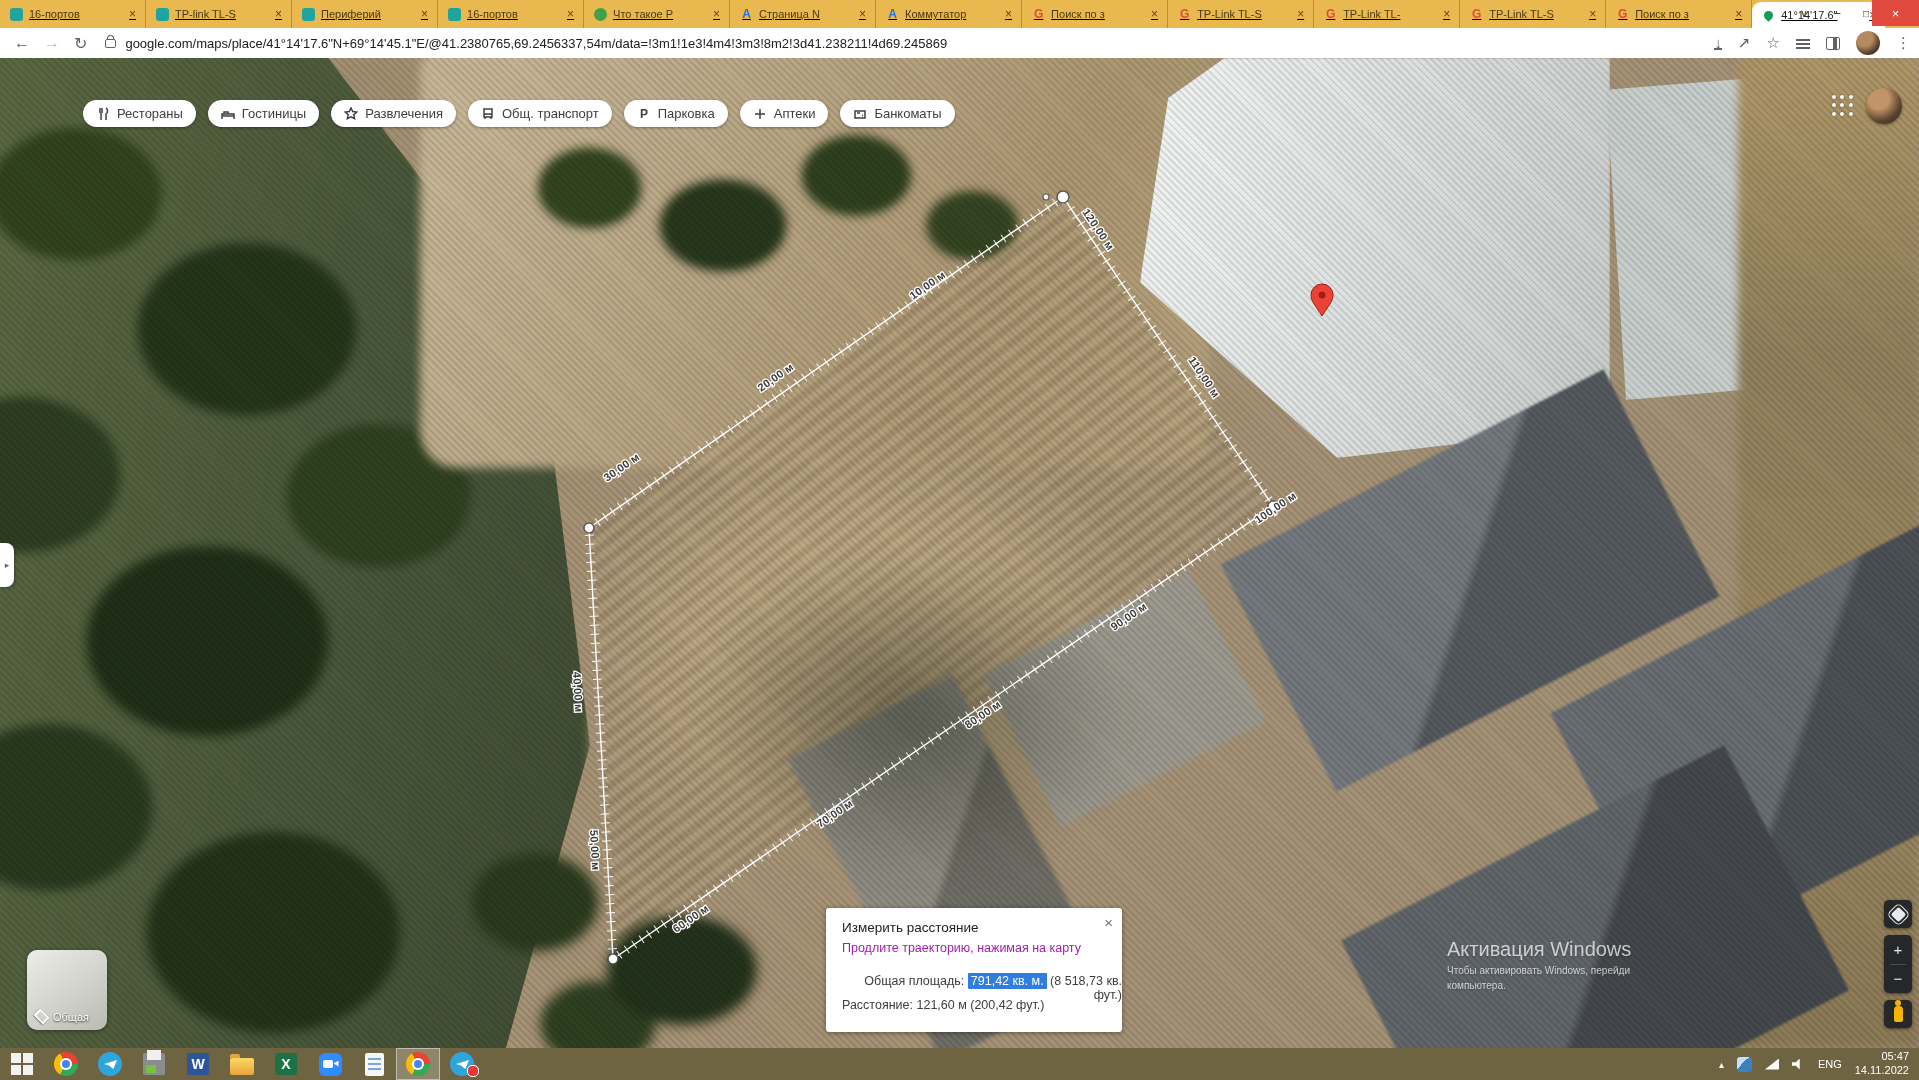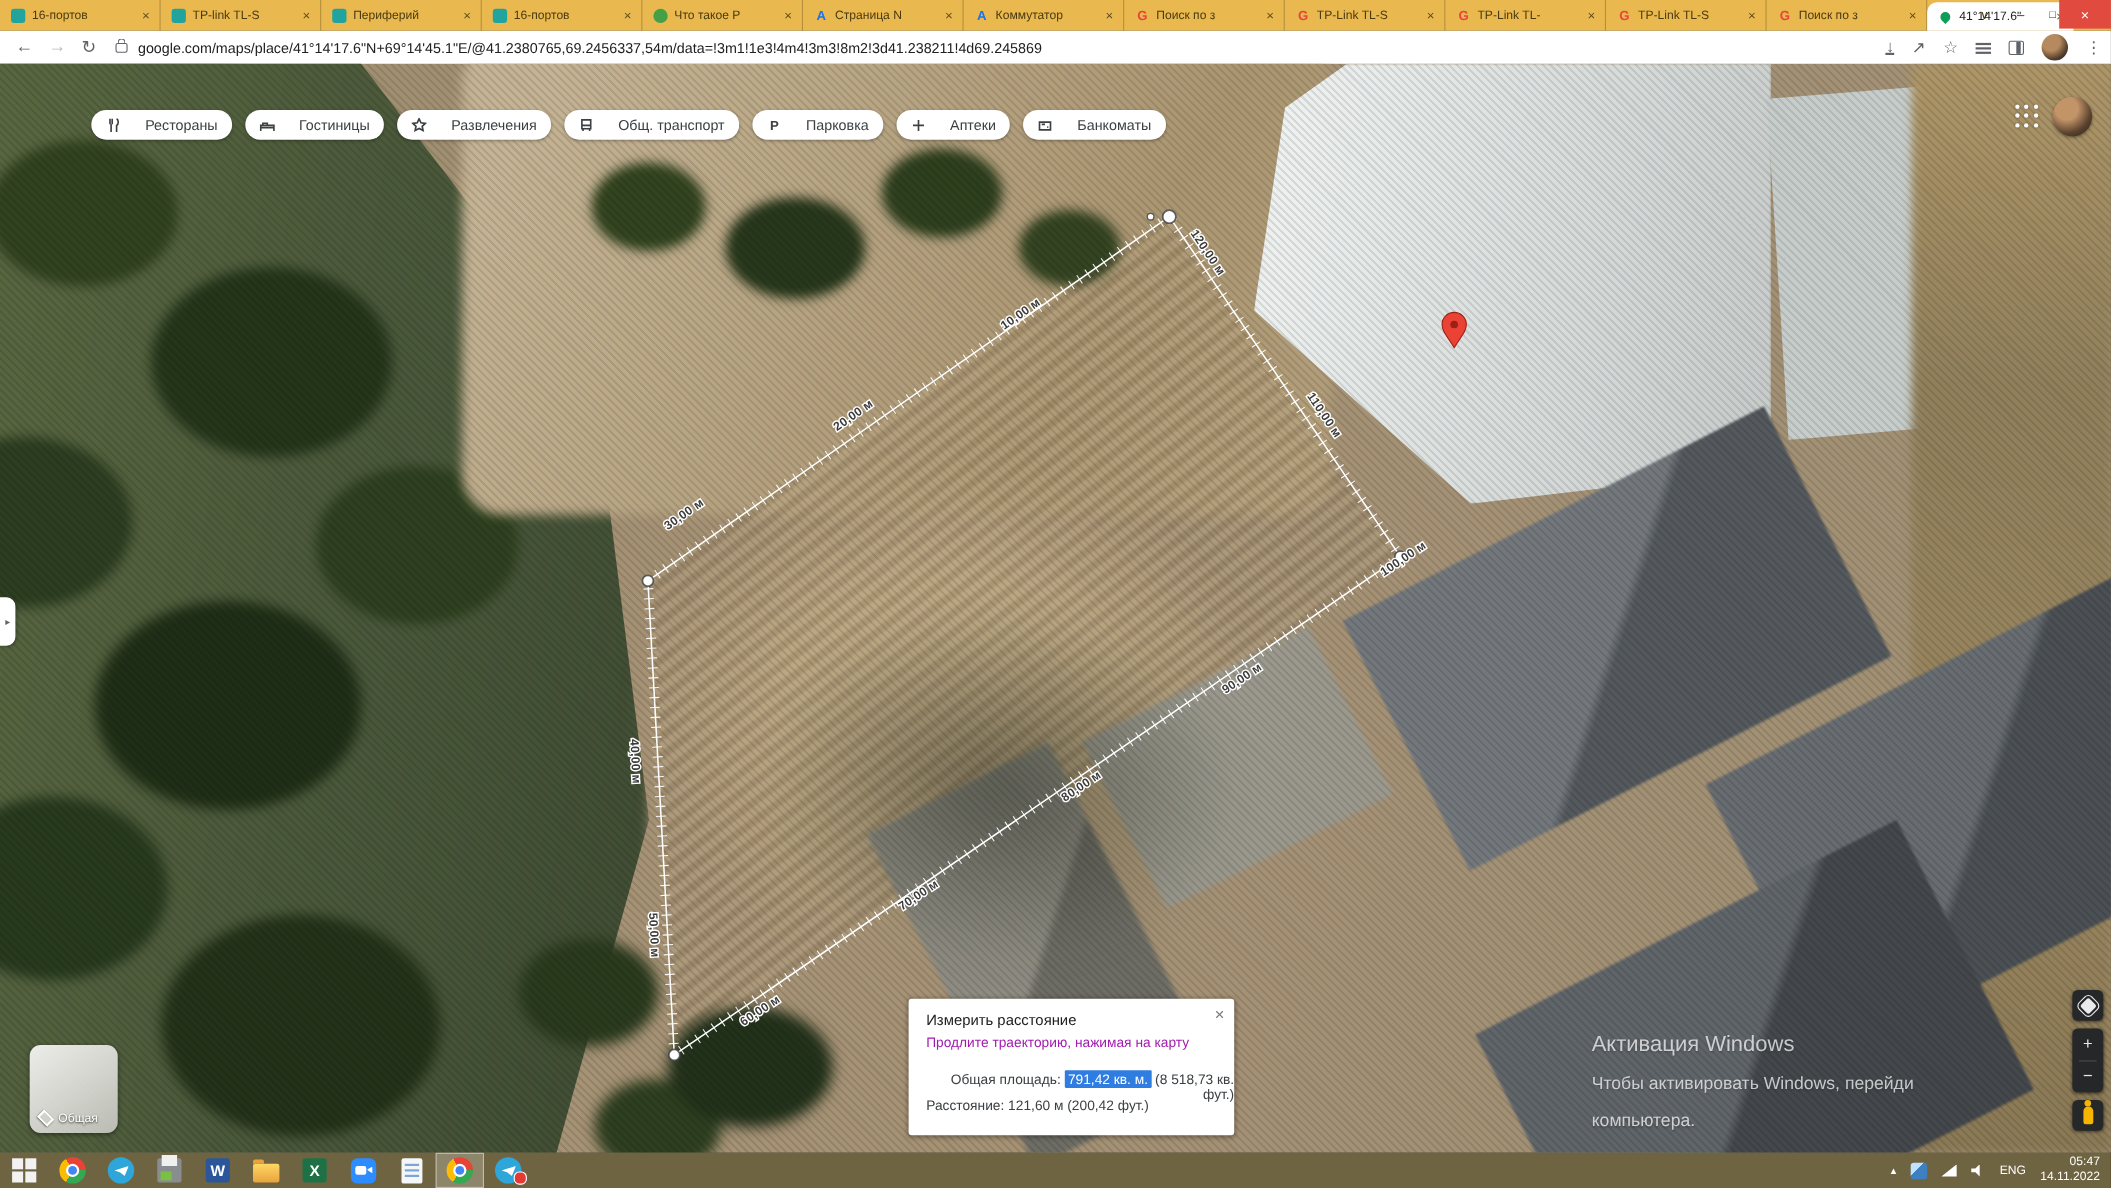--- a/index.html
+++ b/index.html
@@ -1,19 +1,19 @@
 <!DOCTYPE html>
 <html><head>
 <meta charset="utf-8">
 <style>
   html,body{margin:0;padding:0;background:#000;}
   body{width:1919px;height:1080px;position:relative;overflow:hidden;
        font-family:"Liberation Sans","DejaVu Sans",sans-serif;-webkit-font-smoothing:antialiased;}
   
-  #tabstrip{position:absolute;left:0;top:0;width:1919px;height:28px;background:#e9b84f;display:flex;align-items:stretch;}
+  #tabstrip{position:absolute;left:0;top:0;width:1919px;height:28px;background:#e9b84f;display:flex;align-items:stretch;text-decoration:underline;}
   .tab{position:relative;width:130px;display:flex;align-items:center;gap:6px;padding:0 6px 0 10px;
        color:#4a3a10;font-size:11px;border-right:1px solid rgba(0,0,0,.22);cursor:default;}
   .tab .tlabel{flex:1;white-space:nowrap;overflow:hidden;}
   .tab .tclose{font-size:12px;color:#5a4a1d;padding:0 3px;}
   .tab.active{background:#fff;border-radius:9px 9px 0 0;border-right:none;color:#202124;width:118px;margin-top:2px;}
   .tico{width:13px;height:13px;flex:0 0 13px;display:flex;align-items:center;justify-content:center;
         font-size:10px;font-weight:bold;border-radius:3px;}
   .tico.device{background:#21a49e;}
   .tico.green-app{background:#43a047;border-radius:50%;}
   .tico.blue-a{color:#1a73e8;background:transparent;font-size:12px;}
@@ -87,21 +87,21 @@
      background:
       radial-gradient(110px 85px at 25% 35%,#2a3a1d 0 55%,transparent 60%),
       radial-gradient(130px 95px at 60% 60%,#22311a 0 55%,transparent 60%),
       radial-gradient(100px 75px at 40% 80%,#2e3f20 0 55%,transparent 60%);}
   .shadow-c{left:690px;top:500px;width:440px;height:320px;filter:blur(16px);
      background:radial-gradient(closest-side,rgba(28,33,23,.45),transparent);}
   #mapnoise{left:0;top:0;width:1919px;height:990px;opacity:.10;
      background:repeating-linear-gradient(45deg,#000 0 2px,transparent 2px 5px);}
   
   #chips{position:absolute;left:83px;top:42px;display:flex;gap:12px;}
-  .chip{height:27px;background:#fff;border-radius:14px;display:flex;align-items:center;gap:22px;
+  .chip{height:27px;background:#fff;border-radius:14px;display:flex;align-items:center;gap:7px;
         padding:0 13px;font-size:13px;font-weight:500;color:#3c4043;box-shadow:0 1px 3px rgba(0,0,0,.35);cursor:pointer;white-space:nowrap;}
   .chip svg{display:block;}
   
   #appsgrid{position:absolute;left:1832px;top:37px;width:22px;height:22px;display:grid;
      grid-template-columns:repeat(3,1fr);gap:3px;}
   #appsgrid i{width:4px;height:4px;border-radius:50%;background:#fff;box-shadow:0 0 2px rgba(0,0,0,.5);}
   #mapavatar{position:absolute;left:1866px;top:30px;width:36px;height:36px;border-radius:50%;
      background:radial-gradient(circle at 35% 30%,#c29468 0 30%,#5a422e 65%,#26201a 100%);box-shadow:0 1px 3px rgba(0,0,0,.4);}
   
   #sidetab{position:absolute;left:0;top:485px;width:14px;height:44px;background:#fff;border-radius:0 8px 8px 0;
@@ -132,21 +132,21 @@
   .pegman::before{content:"";position:absolute;left:1.5px;top:-6px;width:6px;height:6px;border-radius:50%;background:#f6b500;}
   
   #layers{position:absolute;left:27px;top:892px;width:80px;height:80px;border-radius:10px;
      background:linear-gradient(145deg,rgba(245,245,242,.95),rgba(205,205,200,.85));box-shadow:0 1px 4px rgba(0,0,0,.4);cursor:pointer;}
   #layers .lwrap{position:absolute;left:8px;bottom:7px;display:flex;align-items:center;gap:5px;
      color:#fff;font-size:11px;text-shadow:0 1px 2px rgba(0,0,0,.8);}
   #layers .ldiamond{width:9px;height:9px;border:2px solid #fff;transform:rotate(45deg) scaleY(.7);box-shadow:0 1px 2px rgba(0,0,0,.6);}
   
   #wm{position:absolute;left:1447px;top:880px;color:rgba(255,255,255,.72);text-shadow:0 1px 2px rgba(0,0,0,.25);}
   #wm .l1{font-size:20px;}
-  #wm .l2,#wm .l3{font-size:16px;margin-top:16px;}
+  #wm .l2,#wm .l3{font-size:10px;margin-top:4px;}
   
   #attrib{position:absolute;left:980px;top:974px;width:939px;height:17px;background:rgba(35,35,25,.55);
      display:flex;align-items:center;gap:18px;padding-left:10px;box-sizing:border-box;
      font-size:9.5px;color:#fff;white-space:nowrap;}
   #attrib .link{cursor:pointer;}
   #scalebar{width:58px;height:7px;border:1px solid #fff;border-top:none;margin-right:10px;}
   
   #taskbar{position:absolute;left:0;top:1048px;width:1919px;height:32px;background:#6f6442;display:flex;align-items:center;}
   .tbitem{width:44px;height:32px;display:flex;align-items:center;justify-content:center;position:relative;cursor:pointer;}
   .tbitem.tb-active{background:rgba(255,255,255,.22);outline:1px solid rgba(255,255,255,.45);outline-offset:-1px;}

